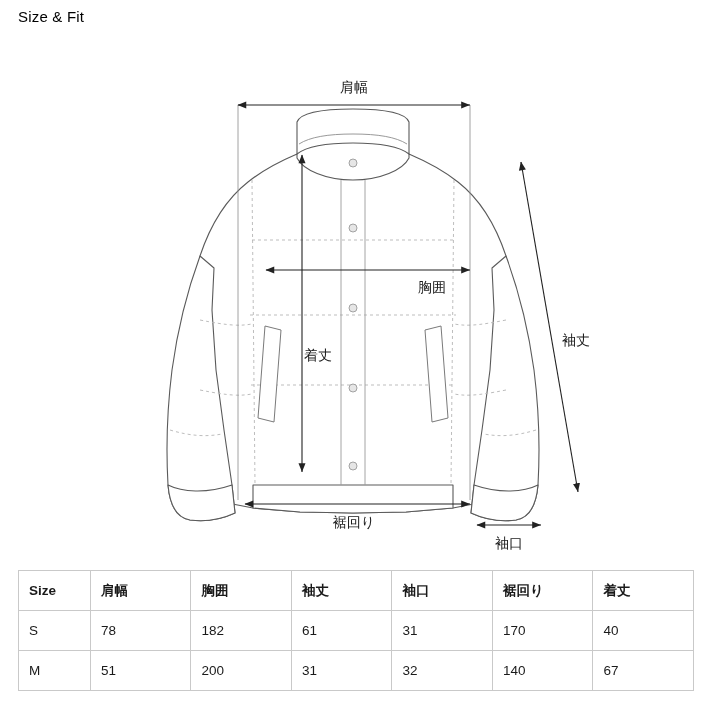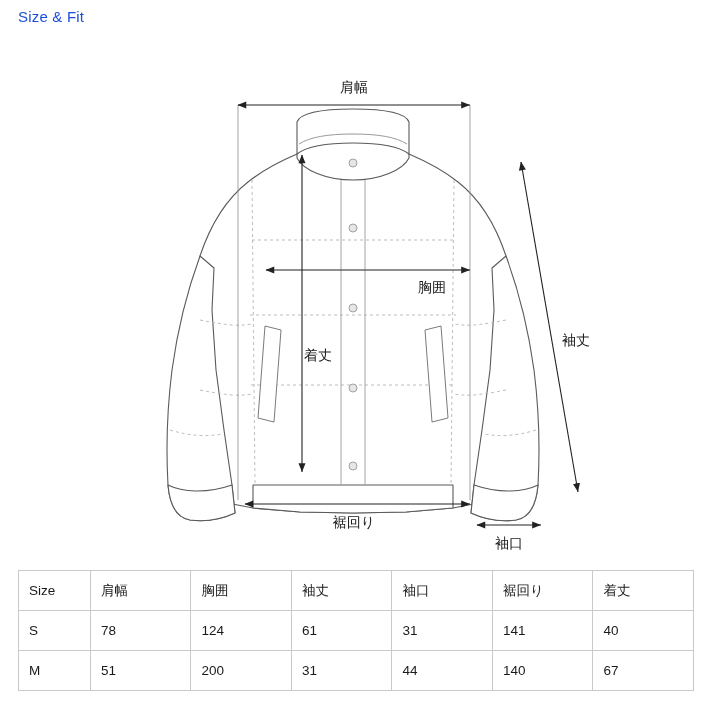--- a/index.html
+++ b/index.html
@@ -13,21 +13,21 @@
     font-family: "Liberation Sans", sans-serif;
     color: #1a1a1a;
     position: relative;
     overflow: hidden;
   }
   .page-title {
     position: absolute;
     left: 18px;
     top: 8px;
     font-size: 15px;
-    color: #1d4ed8;
+    color: #000000;
     letter-spacing: 0.2px;
   }
   .diagram-wrap {
     position: absolute;
     left: 0;
     top: 30px;
     width: 712px;
     height: 530px;
   }
   .diagram-wrap svg {
@@ -45,21 +45,21 @@
     border: 1px solid #c9c9c9;
     height: 40px;
     padding: 0 10px;
     text-align: left;
     font-weight: normal;
     color: #1a1a1a;
     vertical-align: middle;
     box-sizing: border-box;
   }
   .size-table th {
-    font-weight: normal;
+    font-weight: bold;
   }
   .col-0 { width: 72px; }
   .col-n { width: 100.6px; }
   svg text {
     font-family: "Liberation Sans", sans-serif;
     font-size: 14px;
     fill: #1a1a1a;
   }
 </style>
 </head>
@@ -172,29 +172,29 @@
       <th class="col-n">袖丈</th>
       <th class="col-n">袖口</th>
       <th class="col-n">裾回り</th>
       <th class="col-n">着丈</th>
     </tr>
   </thead>
   <tbody>
     <tr>
       <td>S</td>
       <td>78</td>
-      <td>124</td>
+      <td>182</td>
       <td>61</td>
       <td>31</td>
-      <td>141</td>
+      <td>170</td>
       <td>40</td>
     </tr>
     <tr>
       <td>M</td>
       <td>51</td>
       <td>200</td>
       <td>31</td>
-      <td>44</td>
+      <td>32</td>
       <td>140</td>
       <td>67</td>
     </tr>
   </tbody>
 </table>
 
 </body></html>

